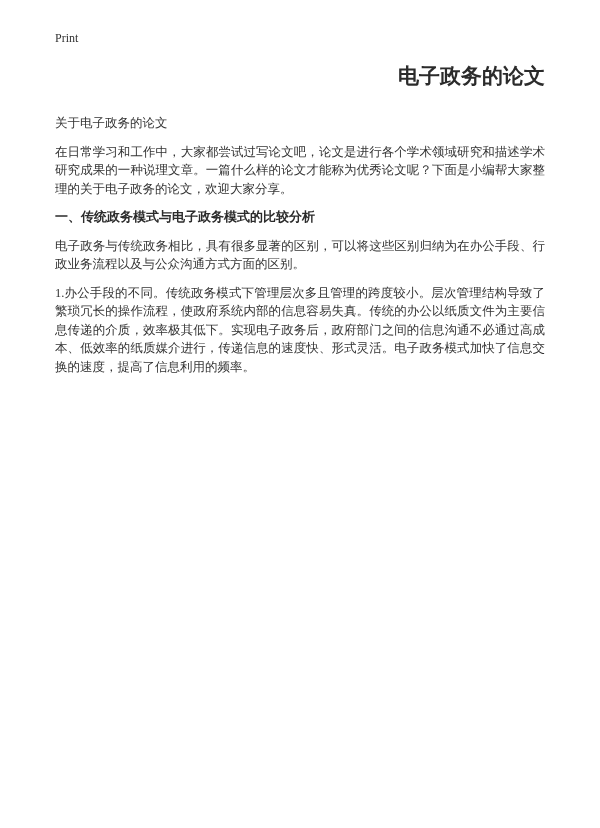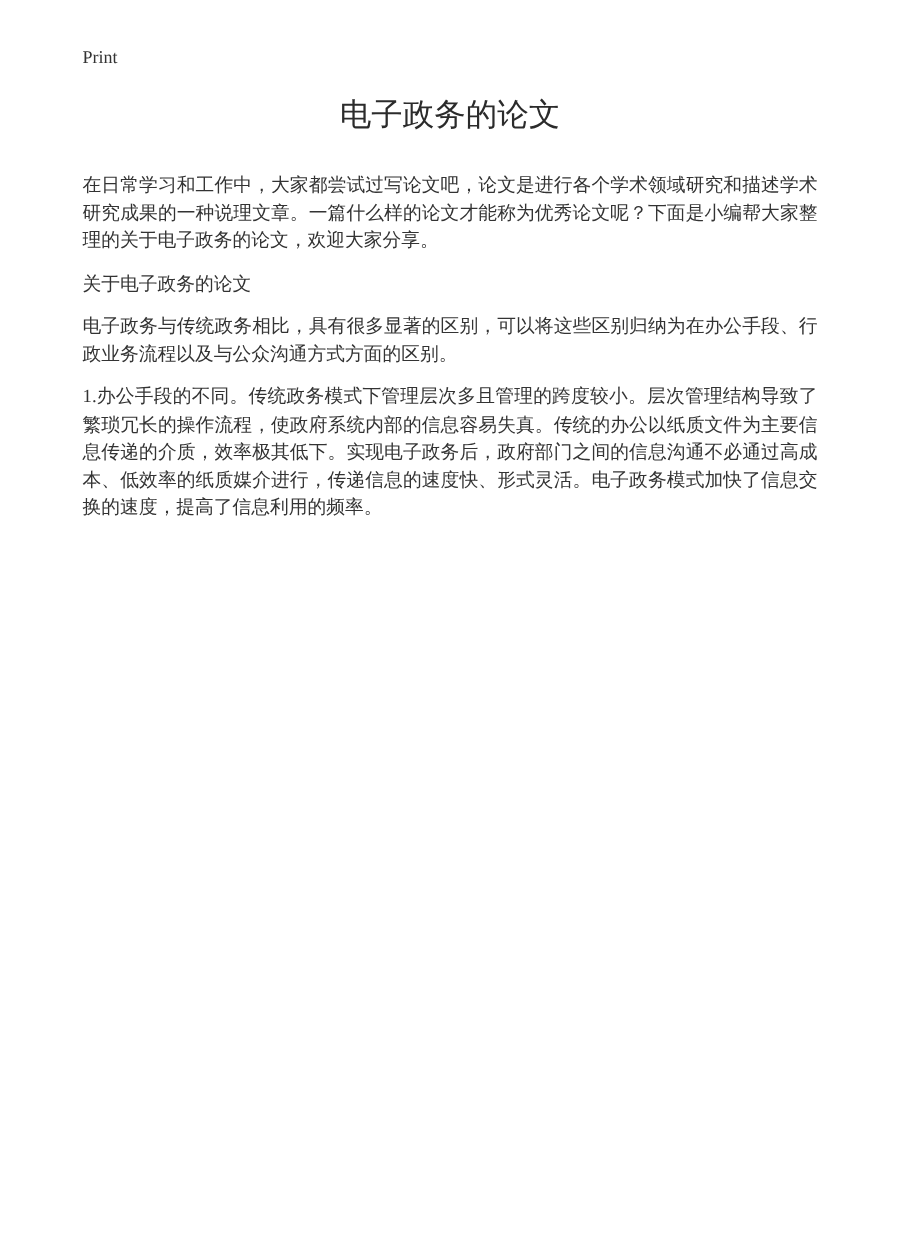--- a/index.html
+++ b/index.html
@@ -23,22 +23,22 @@
   .print-label {
     font-size: 12px;
     line-height: 16px;
     margin-bottom: 16px;
     color: #333333;
     cursor: pointer;
   }
   .doc-title {
     font-size: 21px;
     line-height: 28px;
-    font-weight: normal;
-    text-align: center;
+    font-weight: bold;
+    text-align: right;
     margin: 8px 0 24px 0;
     color: #2b2b2b;
   }
   .para {
     font-size: 12.5px;
     line-height: 18.5px;
     margin: 0 0 10px 0;
     text-align: justify;
     word-break: break-all;
   }
@@ -52,26 +52,27 @@
 </style>
 </head>
 <body>
 
 <div class="page">
 
   <div class="print-label">Print</div>
 
   <h1 class="doc-title">电子政务的论文</h1>
 
+  <p class="para">关于电子政务的论文</p>
+
   <p class="para">在日常学习和工作中，大家都尝试过写论文吧，论文是进行各个学术领域研究和描述学术研究成果的一种说理文章。一篇什么样的论文才能称为优秀论文呢？下面是小编帮大家整理的关于电子政务的论文，欢迎大家分享。</p>
-
-  <p class="para">关于电子政务的论文</p>
 
 
 
+  <h2 class="sub-heading">一、传统政务模式与电子政务模式的比较分析</h2>
 
   <p class="para">电子政务与传统政务相比，具有很多显著的区别，可以将这些区别归纳为在办公手段、行政业务流程以及与公众沟通方式方面的区别。</p>
 
   <p class="para">1.办公手段的不同。传统政务模式下管理层次多且管理的跨度较小。层次管理结构导致了繁琐冗长的操作流程，使政府系统内部的信息容易失真。传统的办公以纸质文件为主要信息传递的介质，效率极其低下。实现电子政务后，政府部门之间的信息沟通不必通过高成本、低效率的纸质媒介进行，传递信息的速度快、形式灵活。电子政务模式加快了信息交换的速度，提高了信息利用的频率。</p>
 
 
 
 </div>
 
 </body></html>

